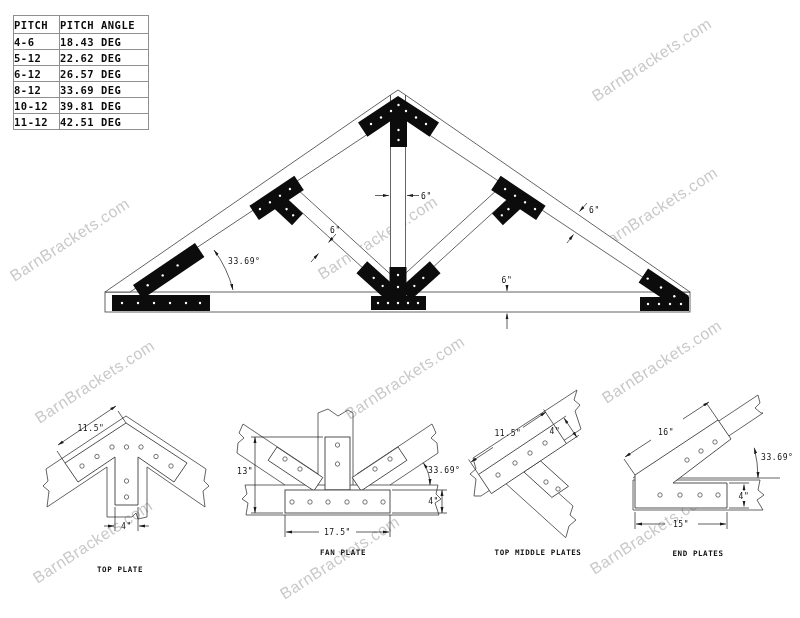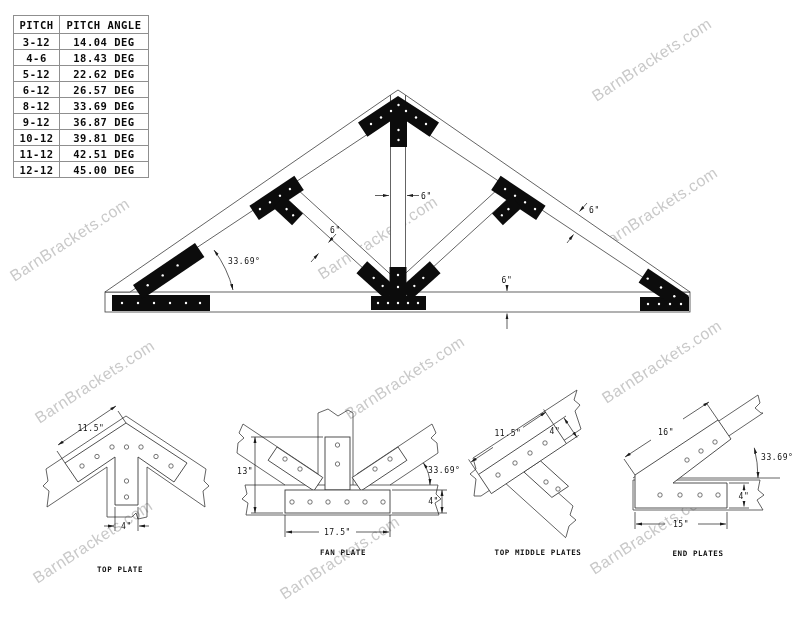--- a/index.html
+++ b/index.html
@@ -3,21 +3,21 @@
 <meta charset="utf-8">
 <style>
   html,body{margin:0;padding:0;background:#fff;}
   .page{position:relative;width:800px;height:618px;background:#ffffff;overflow:hidden;
         font-family:"DejaVu Sans Mono",monospace;}
   .wm{position:absolute;transform:translate(-50%,-50%) rotate(-33deg);
       font-family:"Liberation Sans",sans-serif;font-size:16px;color:#c9c9c9;
       letter-spacing:.5px;white-space:nowrap;z-index:0;}
   svg.layer{position:absolute;z-index:1;overflow:visible;}
   table.pt{position:absolute;left:13px;top:15px;border-collapse:collapse;z-index:2;background:#fff;}
-  .pt th,.pt td{border:1px solid #8f8f8f;font-weight:bold;font-size:10.5px;text-align:center;
+  .pt th,.pt td{border:1px solid #8f8f8f;font-weight:bold;font-size:10.5px;text-align:left;
       padding:0;height:15px;color:#0a0a0a;font-family:"DejaVu Sans Mono",monospace;letter-spacing:.5px;}
   .pt th{height:17px;}
   .pt .c1{width:45px;} .pt .c2{width:88px;}
   .cap{position:absolute;font-size:7.5px;font-weight:bold;letter-spacing:.6px;text-align:center;
       color:#111;z-index:2;font-family:"DejaVu Sans Mono",monospace;}
   .copy{position:absolute;left:80px;top:586px;width:700px;text-align:center;
       font-family:"Liberation Sans",sans-serif;font-size:14px;color:#1a1a1a;z-index:2;margin-top:42px;}
   .bm{fill:#fff;stroke:#3c3c3c;stroke-width:.8;}
   .ln{fill:none;stroke:#3c3c3c;stroke-width:.8;}
   .pl{fill:#fff;stroke:#3c3c3c;stroke-width:.9;}
@@ -51,54 +51,42 @@
     </defs>
   </svg>
 
   <table class="pt">
     <tbody>
         <tr>
       <th class="c1">PITCH</th>
       <th class="c2">PITCH ANGLE</th>
     </tr>
     <tr>
-          <td>3-12</td>
-          <td>14.04 DEG</td>
-        </tr>
-    <tr>
           <td>4-6</td>
           <td>18.43 DEG</td>
         </tr>
     <tr>
           <td>5-12</td>
           <td>22.62 DEG</td>
         </tr>
     <tr>
           <td>6-12</td>
           <td>26.57 DEG</td>
         </tr>
     <tr>
           <td>8-12</td>
           <td>33.69 DEG</td>
         </tr>
     <tr>
-          <td>9-12</td>
-          <td>36.87 DEG</td>
-        </tr>
-    <tr>
           <td>10-12</td>
           <td>39.81 DEG</td>
         </tr>
     <tr>
           <td>11-12</td>
           <td>42.51 DEG</td>
-        </tr>
-    <tr>
-          <td>12-12</td>
-          <td>45.00 DEG</td>
         </tr>
   </tbody>
     </table>
 
   <svg class="layer" style="left:0;top:0" width="800" height="380" viewBox="0 0 800 380">
 
     <rect class="bm" x="105" y="292" width="585" height="20"></rect>
     <path class="bm" d="M105,292 L390.5,95 L390.5,119 L130,292 Z"></path>
     <path class="bm" d="M690,292 L405.5,95 L405.5,119 L665,292 Z"></path>
     <path class="bm" d="M390.5,95 L398,90 L405.5,95 L405.5,292 L390.5,292 Z"></path>

